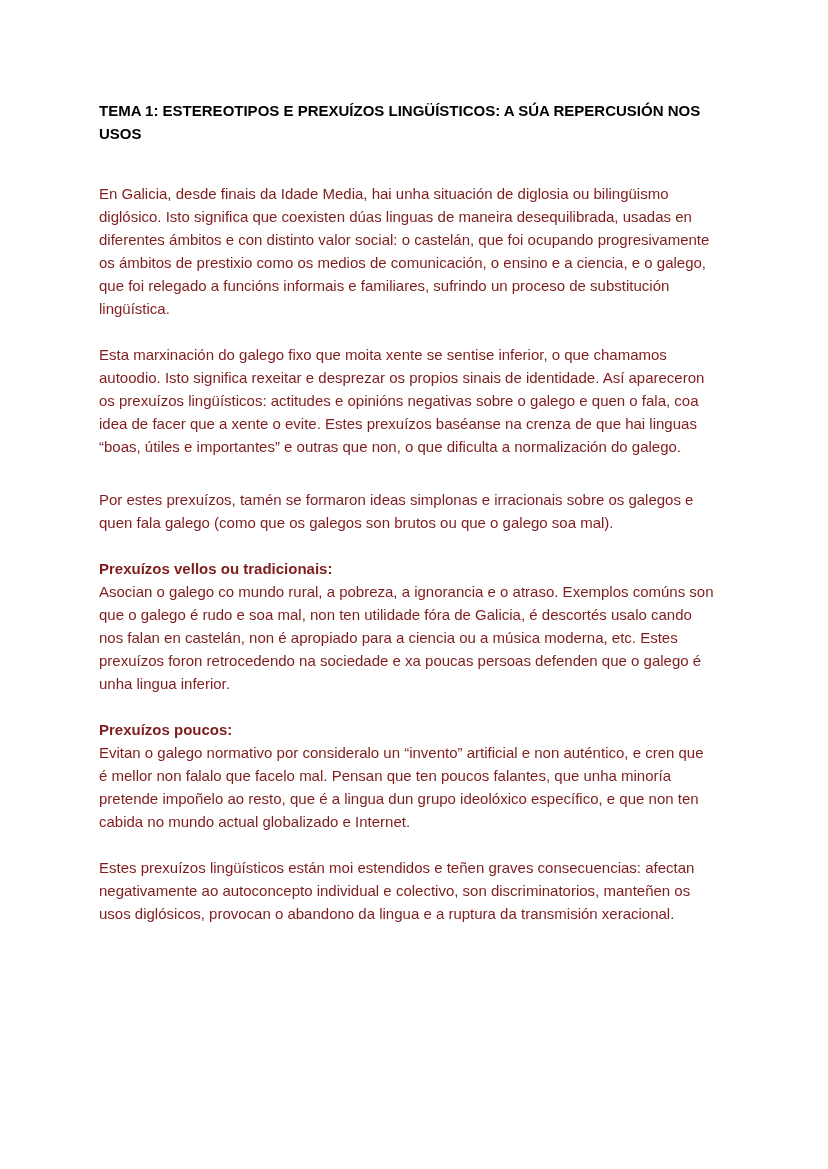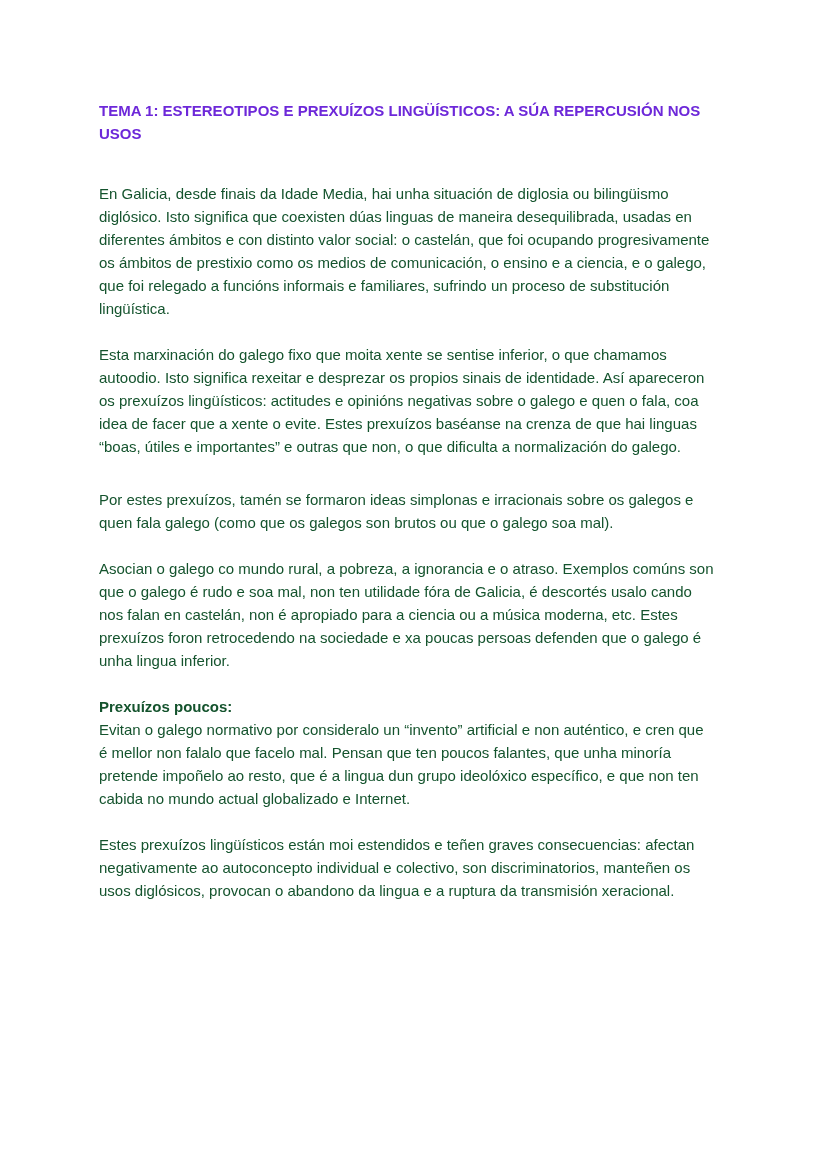--- a/index.html
+++ b/index.html
@@ -16,21 +16,21 @@
     box-sizing: border-box;
     width: 828px;
     height: 1169px;
     background: #ffffff;
     padding: 99px 88px 0 99px;
   }
   .doc-text {
     font-family: "Liberation Sans", "DejaVu Sans", sans-serif;
     font-size: 15px;
     line-height: 23px;
-    color: #14532d;
+    color: #7f1d1d;
     white-space: pre;        
     margin: 0;
   }
   .title {
     font-weight: bold;
     color: #e4261d;
     margin-bottom: 37px;
   }
   .heading {
     font-weight: bold;
@@ -38,41 +38,42 @@
     margin: 0;
   }
   .mb1 { margin-bottom: 23px; }   
   .mb2 { margin-bottom: 30px; }   
 </style>
 </head>
 <body>
 
 <div class="page">
 
-  <div class="doc-text title" style="color: #6d28d9;">TEMA 1: ESTEREOTIPOS E PREXUÍZOS LINGÜÍSTICOS: A SÚA REPERCUSIÓN NOS
+  <div class="doc-text title" style="color: #000000;">TEMA 1: ESTEREOTIPOS E PREXUÍZOS LINGÜÍSTICOS: A SÚA REPERCUSIÓN NOS
 USOS</div>
 
   <p class="doc-text mb1">En Galicia, desde finais da Idade Media, hai unha situación de diglosia ou bilingüismo
 diglósico. Isto significa que coexisten dúas linguas de maneira desequilibrada, usadas en
 diferentes ámbitos e con distinto valor social: o castelán, que foi ocupando progresivamente
 os ámbitos de prestixio como os medios de comunicación, o ensino e a ciencia, e o galego,
 que foi relegado a funcións informais e familiares, sufrindo un proceso de substitución
 lingüística.</p>
 
   <p class="doc-text mb2">Esta marxinación do galego fixo que moita xente se sentise inferior, o que chamamos
 autoodio. Isto significa rexeitar e desprezar os propios sinais de identidade. Así apareceron
 os prexuízos lingüísticos: actitudes e opinións negativas sobre o galego e quen o fala, coa
 idea de facer que a xente o evite. Estes prexuízos baséanse na crenza de que hai linguas
 “boas, útiles e importantes” e outras que non, o que dificulta a normalización do galego.</p>
 
   <p class="doc-text mb1">Por estes prexuízos, tamén se formaron ideas simplonas e irracionais sobre os galegos e
 quen fala galego (como que os galegos son brutos ou que o galego soa mal).</p>
 
 
   <section>
+    <h2 class="doc-text heading">Prexuízos vellos ou tradicionais:</h2>
     <p class="doc-text mb1">Asocian o galego co mundo rural, a pobreza, a ignorancia e o atraso. Exemplos comúns son
 que o galego é rudo e soa mal, non ten utilidade fóra de Galicia, é descortés usalo cando
 nos falan en castelán, non é apropiado para a ciencia ou a música moderna, etc. Estes
 prexuízos foron retrocedendo na sociedade e xa poucas persoas defenden que o galego é
 unha lingua inferior.</p>
   </section>
 
   <section>
     <h2 class="doc-text heading">Prexuízos poucos:</h2>
     <p class="doc-text mb1">Evitan o galego normativo por consideralo un “invento” artificial e non auténtico, e cren que

